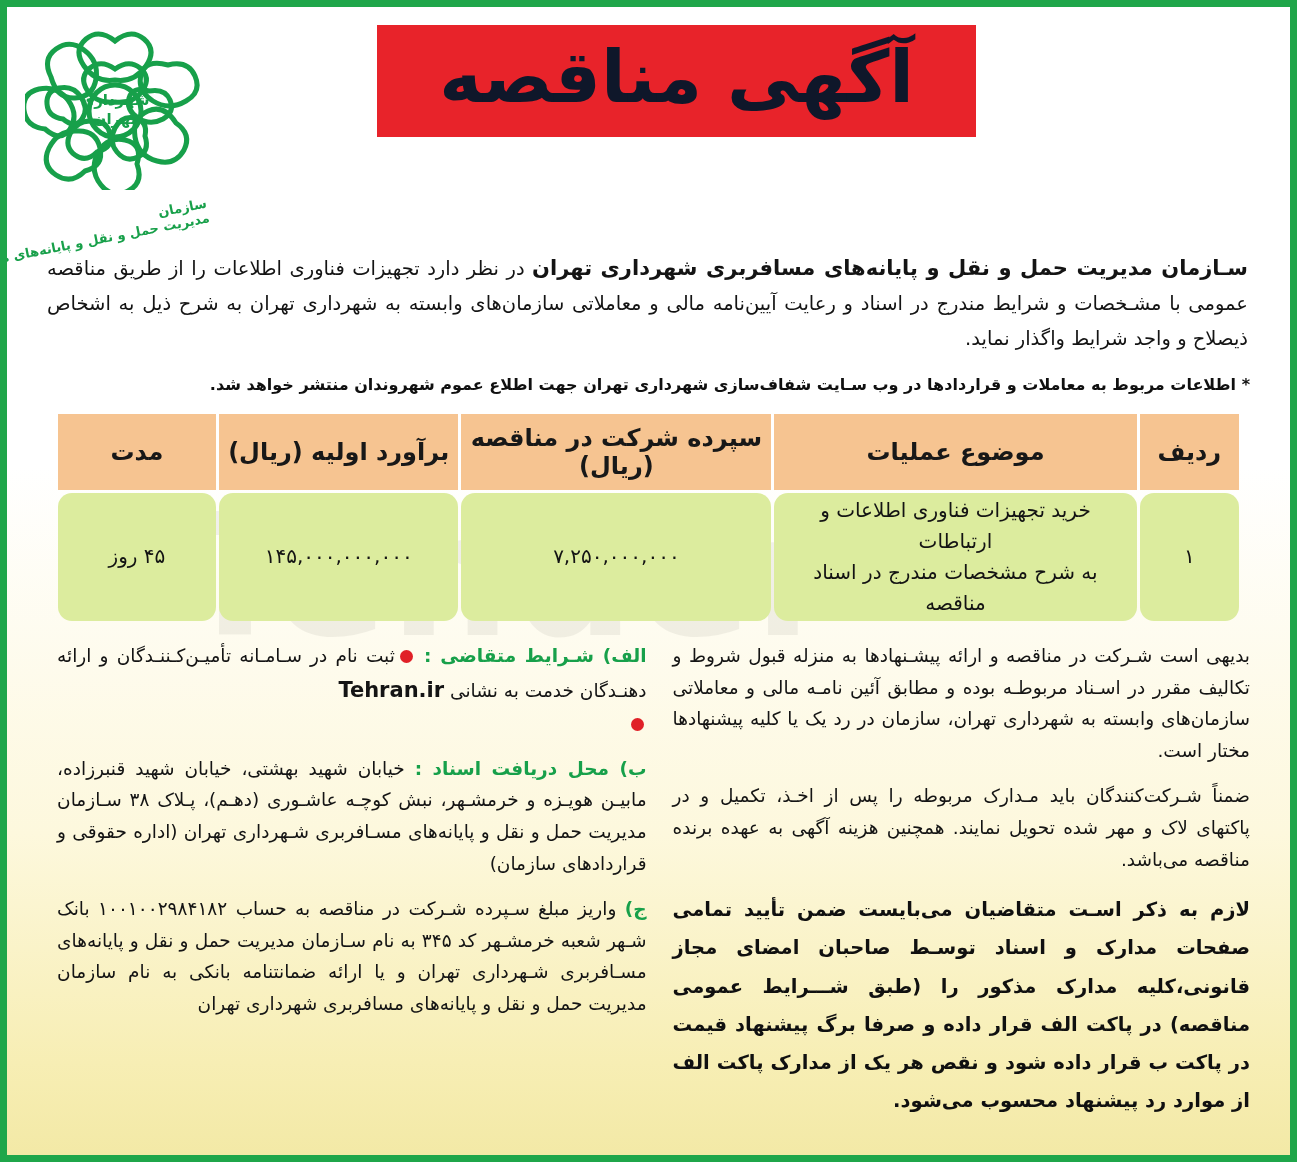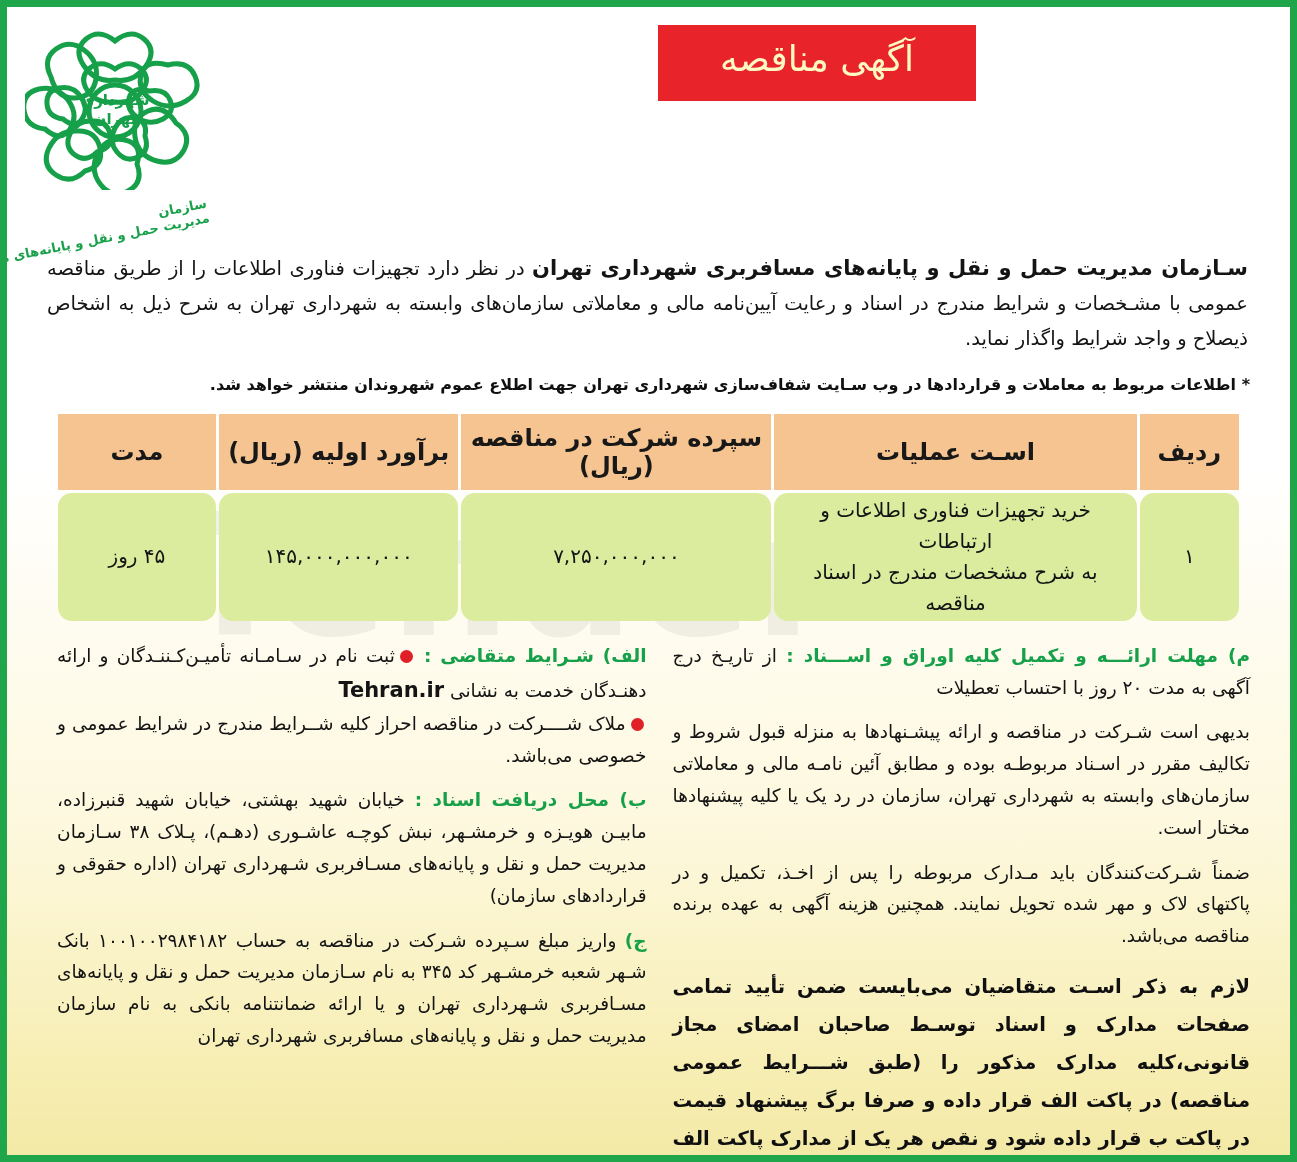--- a/index.html
+++ b/index.html
@@ -46,23 +46,23 @@
 
   
   .header{
     position:relative;z-index:2;
     display:flex;align-items:flex-start;
     justify-content:space-between;
     padding:18px 14px 0 14px;
   }
   .banner{
     background:#E8232A;
-    color:#fef9c3;
-    font-size:36px;
-    font-weight:normal;
+    color:#0f172a;
+    font-size:72px;
+    font-weight:bold;
     line-height:1;
     padding:16px 62px 24px 62px;
     margin-right:300px;
     letter-spacing:-1px;
   }
   .logo-wrap{
     width:180px;height:205px;
     position:relative;
     flex:0 0 auto;
     margin-left:4px;
@@ -236,21 +236,21 @@
       <colgroup>
         <col style="width:8.5%">
         <col style="width:31%">
         <col style="width:26.5%">
         <col style="width:20.5%">
         <col style="width:13.5%">
       </colgroup>
       <thead>
         <tr>
           <th>ردیف</th>
-          <th>اسـت عملیات</th>
+          <th>موضوع عملیات</th>
           <th>سپرده شرکت در مناقصه (ریال)</th>
           <th>برآورد اولیه (ریال)</th>
           <th>مدت</th>
         </tr>
       </thead>
       <tbody>
         <tr>
           <td class="num">۱</td>
           <td class="subject">
             <div>خرید تجهیزات فناوری اطلاعات و ارتباطات</div>
@@ -262,41 +262,37 @@
         </tr>
       </tbody>
     </table>
   </div>
 
   <div class="cols">
 
     <div class="col left">
 
 
-      <div class="blk">
-        <span class="hd-green">م) مهلت ارائـــه و تکمیل کلیه اوراق و اســـناد :</span>
-        <span>از تاریـخ درج آگهی به مدت ۲۰ روز با احتساب تعطیلات</span>
-      </div>
 
       <div class="blk">بدیهی است شـرکت در مناقصه و ارائه پیشـنهادها به منزله قبول شروط و تکالیف مقرر در اسـناد مربوطـه بوده و مطابق آئین نامـه مالی و معاملاتی سازمان‌های وابسته به شهرداری تهران، سازمان در رد یک یا کلیه پیشنهادها مختار است.</div>
 
       <div class="blk">ضمناً شـرکت‌کنندگان باید مـدارک مربوطه را پس از اخـذ، تکمیل و در پاکتهای لاک و مهر شده تحویل نمایند. همچنین هزینه آگهی به عهده برنده مناقصه می‌باشد.</div>
 
       <div class="bold-block">لازم به ذکر اسـت متقاضیان می‌بایست ضمن تأیید تمامی صفحات مدارک و اسناد توسـط صاحبان امضای مجاز قانونی،کلیه مدارک مذکور را (طبق شـــرایط عمومی مناقصه) در پاکت الف قرار داده و صرفا برگ پیشنهاد قیمت در پاکت ب قرار داده شود و نقص هر یک از مدارک پاکت الف از موارد رد پیشنهاد محسوب می‌شود.</div>
 
     </div>
 
     <div class="col right">
 
       <div class="blk">
         <span class="hd-green">الف) شـرایط متقاضی :</span>
         <span class="bullet"></span><span>ثبت نام در سـامـانه تأمیـن‌کـننـدگان و ارائه دهنـدگان خدمت به نشانی</span>
         <span class="ltr tehranir">Tehran.ir</span>
         <br>
-        <span class="bullet"></span><span>ملاک شــــرکت در مناقصه احراز کلیه شــرایط مندرج در شرایط عمومی و خصوصی می‌باشد.</span>
+        <span class="bullet"></span>
       </div>
 
 
       <div class="blk">
         <span class="hd-green">ب) محل دریافت اسناد :</span>
         <span>خیابان شهید بهشتی، خیابان شهید قنبرزاده، مابیـن هویـزه و خرمشـهر، نبش کوچـه عاشـوری (دهـم)، پـلاک ۳۸ سـازمان مدیریت حمل و نقل و پایانه‌های مسـافربری شـهرداری تهران (اداره حقوقی و قراردادهای سازمان)</span>
       </div>
 
       <div class="blk">
         <span class="hd-green">ج)</span>

